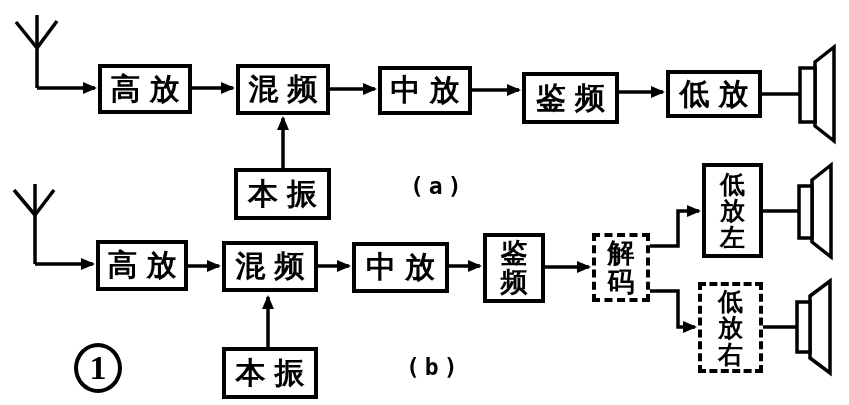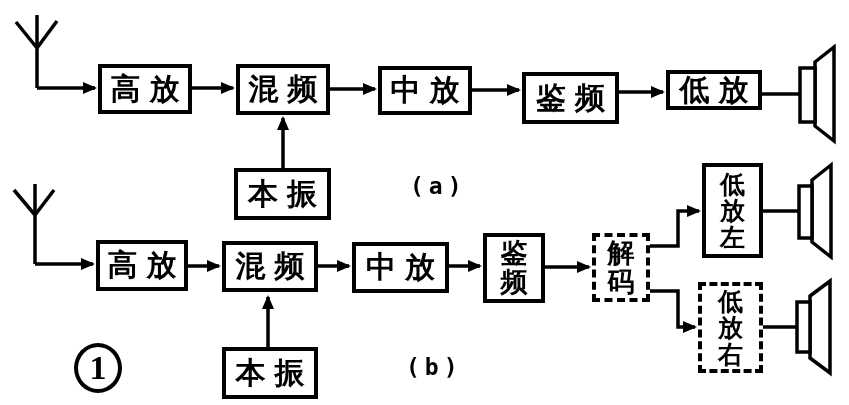--- a/index.html
+++ b/index.html
@@ -28,21 +28,21 @@
     position:absolute;left:74px;top:343px;width:48px;height:50px;
     border:4px solid #000;border-radius:50%;box-sizing:border-box;
     display:flex;align-items:center;justify-content:center;
     font-family:"Liberation Serif",serif;font-weight:bold;font-size:34px;z-index:2;
   }
   
   .a-rf  {left:98px;  top:64px;  width:94px; height:50px;}
   .a-mix {left:236px; top:64px;  width:94px; height:51px;}
   .a-if  {left:378px; top:66px;  width:94px; height:49px;}
   .a-disc{left:522px; top:72px;  width:97px; height:52px;}
-  .a-af  {left:666px; top:70px;  width:96px; height:40px;}
+  .a-af  {left:666px; top:70px;  width:96px; height:48px;}
   .a-osc {left:234px; top:168px; width:97px; height:52px;}
   
   .b-rf  {left:96px;  top:240px; width:92px; height:51px;}
   .b-mix {left:222px; top:241px; width:96px; height:51px;}
   .b-if  {left:352px; top:242px; width:97px; height:51px;}
   .b-disc{left:483px; top:233px; width:62px; height:70px;}
   .b-dec {left:592px; top:233px; width:58px; height:69px;}
   .b-afl {left:702px; top:163px; width:61px; height:95px;}
   .b-afr {left:698px; top:282px; width:65px; height:91px;}
   .b-osc {left:222px; top:347px; width:96px; height:52px;}

